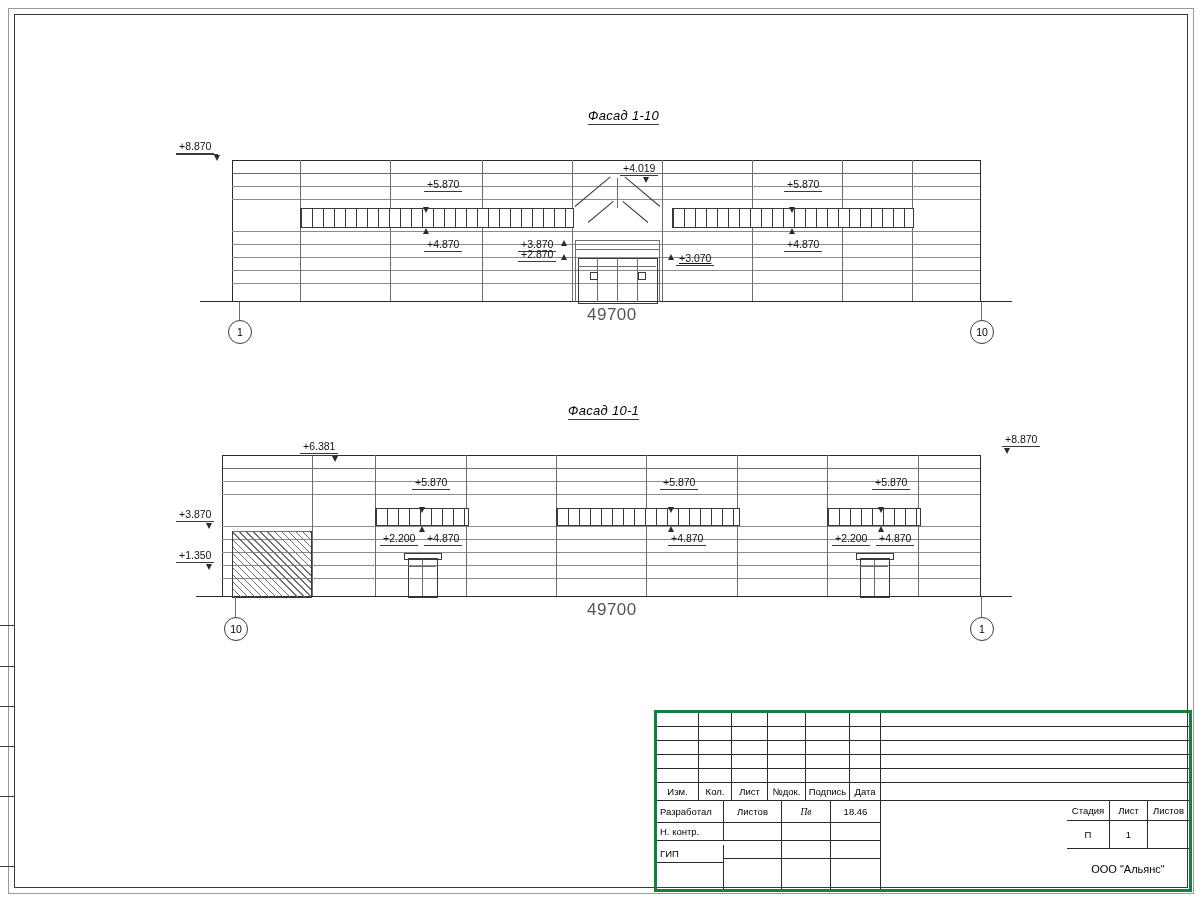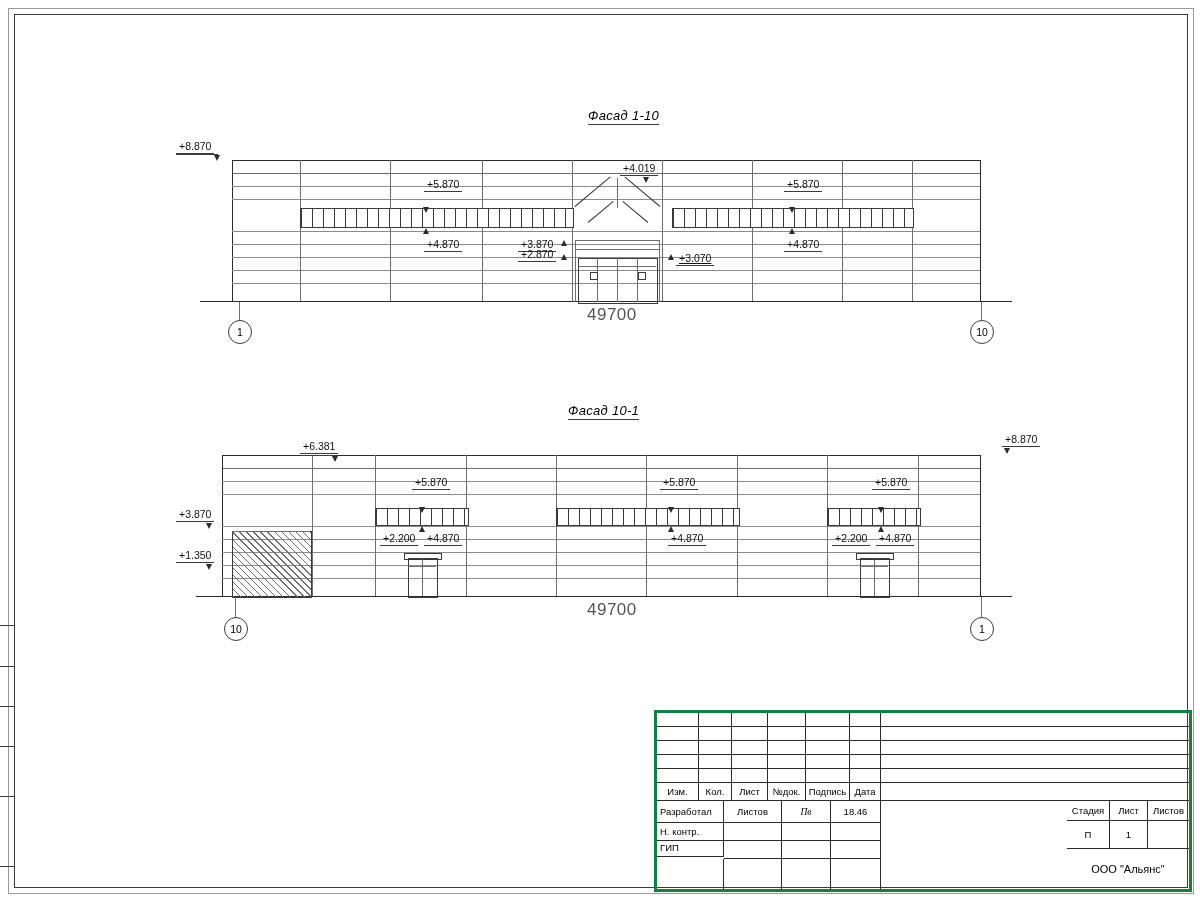--- a/index.html
+++ b/index.html
@@ -381,21 +381,21 @@
     <div class="cell left" style="left:0;   top:88px; width:67px; height:22px;">Разработал</div>
     <div class="cell" style="left:67px;top:88px; width:58px; height:22px;">Листов</div>
     <div class="cell sig" style="left:125px;top:88px; width:49px; height:22px;">Пв</div>
     <div class="cell" style="left:174px;top:88px; width:50px; height:22px;">18.46</div>
 
     <div class="cell left" style="left:0;   top:110px; width:67px; height:18px;">Н. контр.</div>
     <div class="cell" style="left:67px;top:110px; width:58px; height:18px;"></div>
     <div class="cell" style="left:125px;top:110px; width:49px; height:18px;"></div>
     <div class="cell" style="left:174px;top:110px; width:50px; height:18px;"></div>
 
-    <div class="cell left" style="left:0;   top:126px; width:67px; height:18px;">ГИП</div>
+    <div class="cell left" style="left:0;   top:132px; width:67px; height:18px;">ГИП</div>
     <div class="cell" style="left:67px;top:128px; width:58px; height:18px;"></div>
     <div class="cell" style="left:125px;top:128px; width:49px; height:18px;"></div>
     <div class="cell" style="left:174px;top:128px; width:50px; height:18px;"></div>
 
     <div class="cell nb-b" style="left:0;   top:146px; width:67px; height:30px;"></div>
     <div class="cell nb-b" style="left:67px;top:146px; width:58px; height:30px;"></div>
     <div class="cell nb-b" style="left:125px;top:146px; width:49px; height:30px;"></div>
     <div class="cell nb-b" style="left:174px;top:146px; width:50px; height:30px;"></div>
 
 

